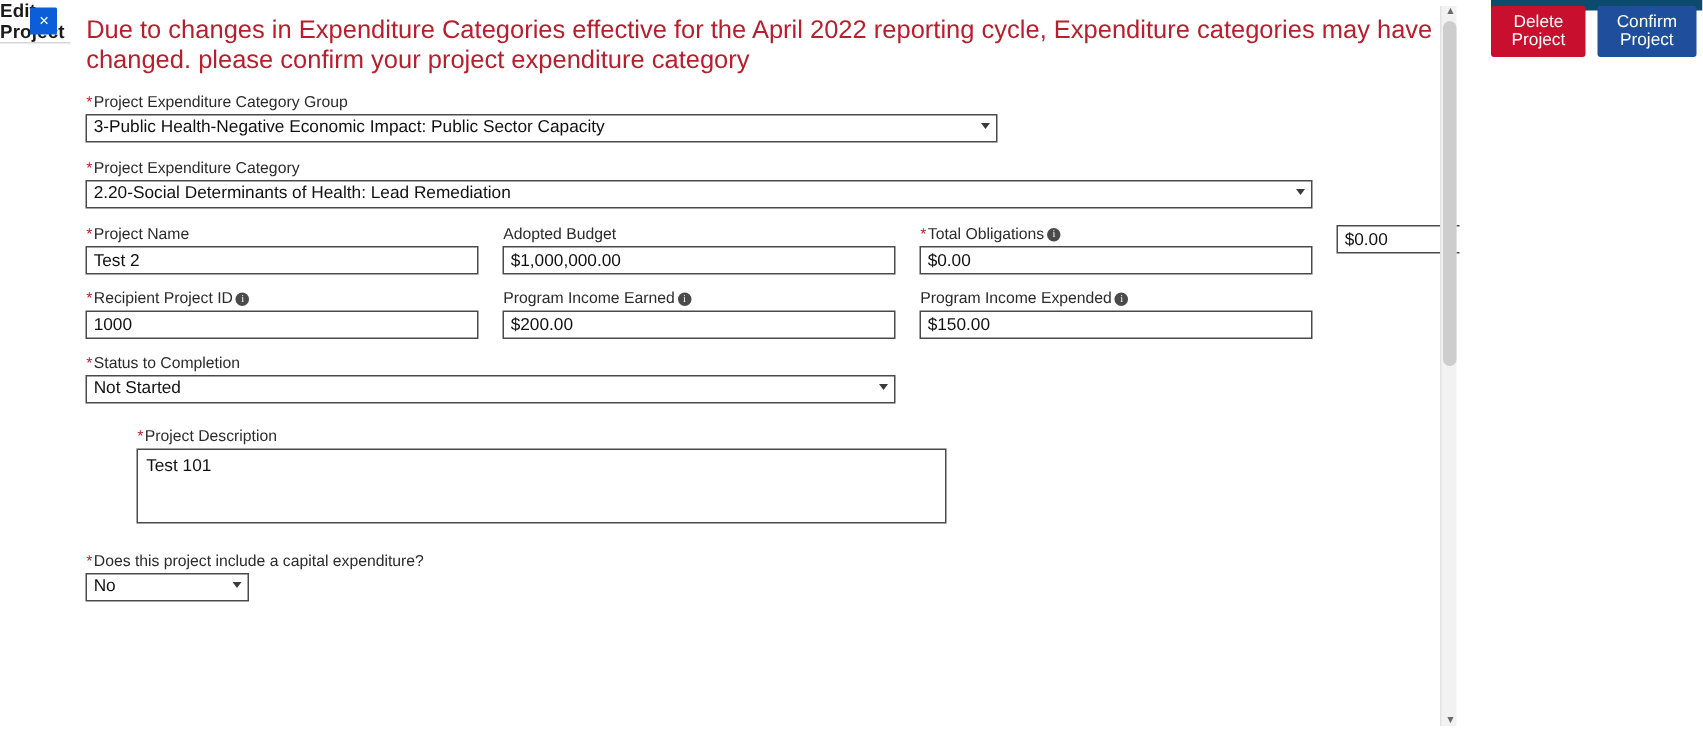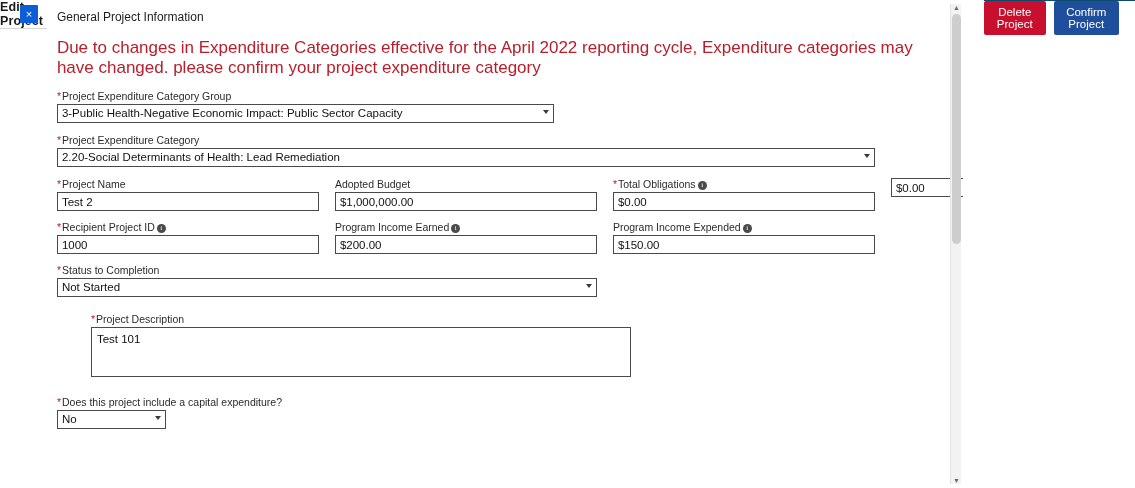--- a/index.html
+++ b/index.html
@@ -149,21 +149,21 @@
     right: 5px;
     top: 6px;
     width: 0; height: 0;
     border-left: 3.5px solid transparent;
     border-right: 3.5px solid transparent;
     border-top: 4px solid #3a3a3a;
     pointer-events: none;
   }
   .field { margin-bottom: 11px; }
 
-  .grp-w { width: 497px; }
+  .grp-w { width: 608px; }
   .cat-w { width: 818px; }
   .status-w { width: 540px; }
   .capex-w { width: 109px; }
 
   .row4 {
     display: flex;
     gap: 16px;
     margin-bottom: 10px;
   }
   .col { width: 278px; margin-right: 0; }
@@ -174,25 +174,25 @@
     width: 540px;
     height: 50px;
     resize: none;
     padding: 4px 5px;
     line-height: 14px;
     font-size: 11.5px;
   }
 
   .footer {
     height: 34px;
-    border-top: 1px solid #0c4a6e;
+    border-top: 7px solid #0c4a6e;
     display: flex;
     align-items: center;
     justify-content: flex-end;
-    padding-right: 16px;
+    padding-right: 4px;
     gap: 8px;
     background: #fff;
     margin-left: 21px;
   }
   .btn {
     border: none;
     color: #fff;
     font-size: 11.5px;
     font-family: "Liberation Sans", sans-serif;
     padding: 5px 11px;
@@ -207,21 +207,20 @@
 
 <div class="modal">
 
   <div class="modal-header">
     <div class="modal-title">Edit Project</div>
     <button class="close-btn">×</button>
   </div>
 
   <div class="modal-body">
 
-    <div class="section-title">General Project Information</div>
 
     <div class="notice">Due to changes in Expenditure Categories effective for the April 2022 reporting cycle, Expenditure categories may have changed. please confirm your project expenditure category</div>
 
     <div class="field">
       <label class="field-label">
         <span class="req">*</span><span>Project Expenditure Category Group</span>
       </label>
       <span class="select-wrap grp-w">
         <select class="ctl grp-w">
           <option>3-Public Health-Negative Economic Impact: Public Sector Capacity</option>

